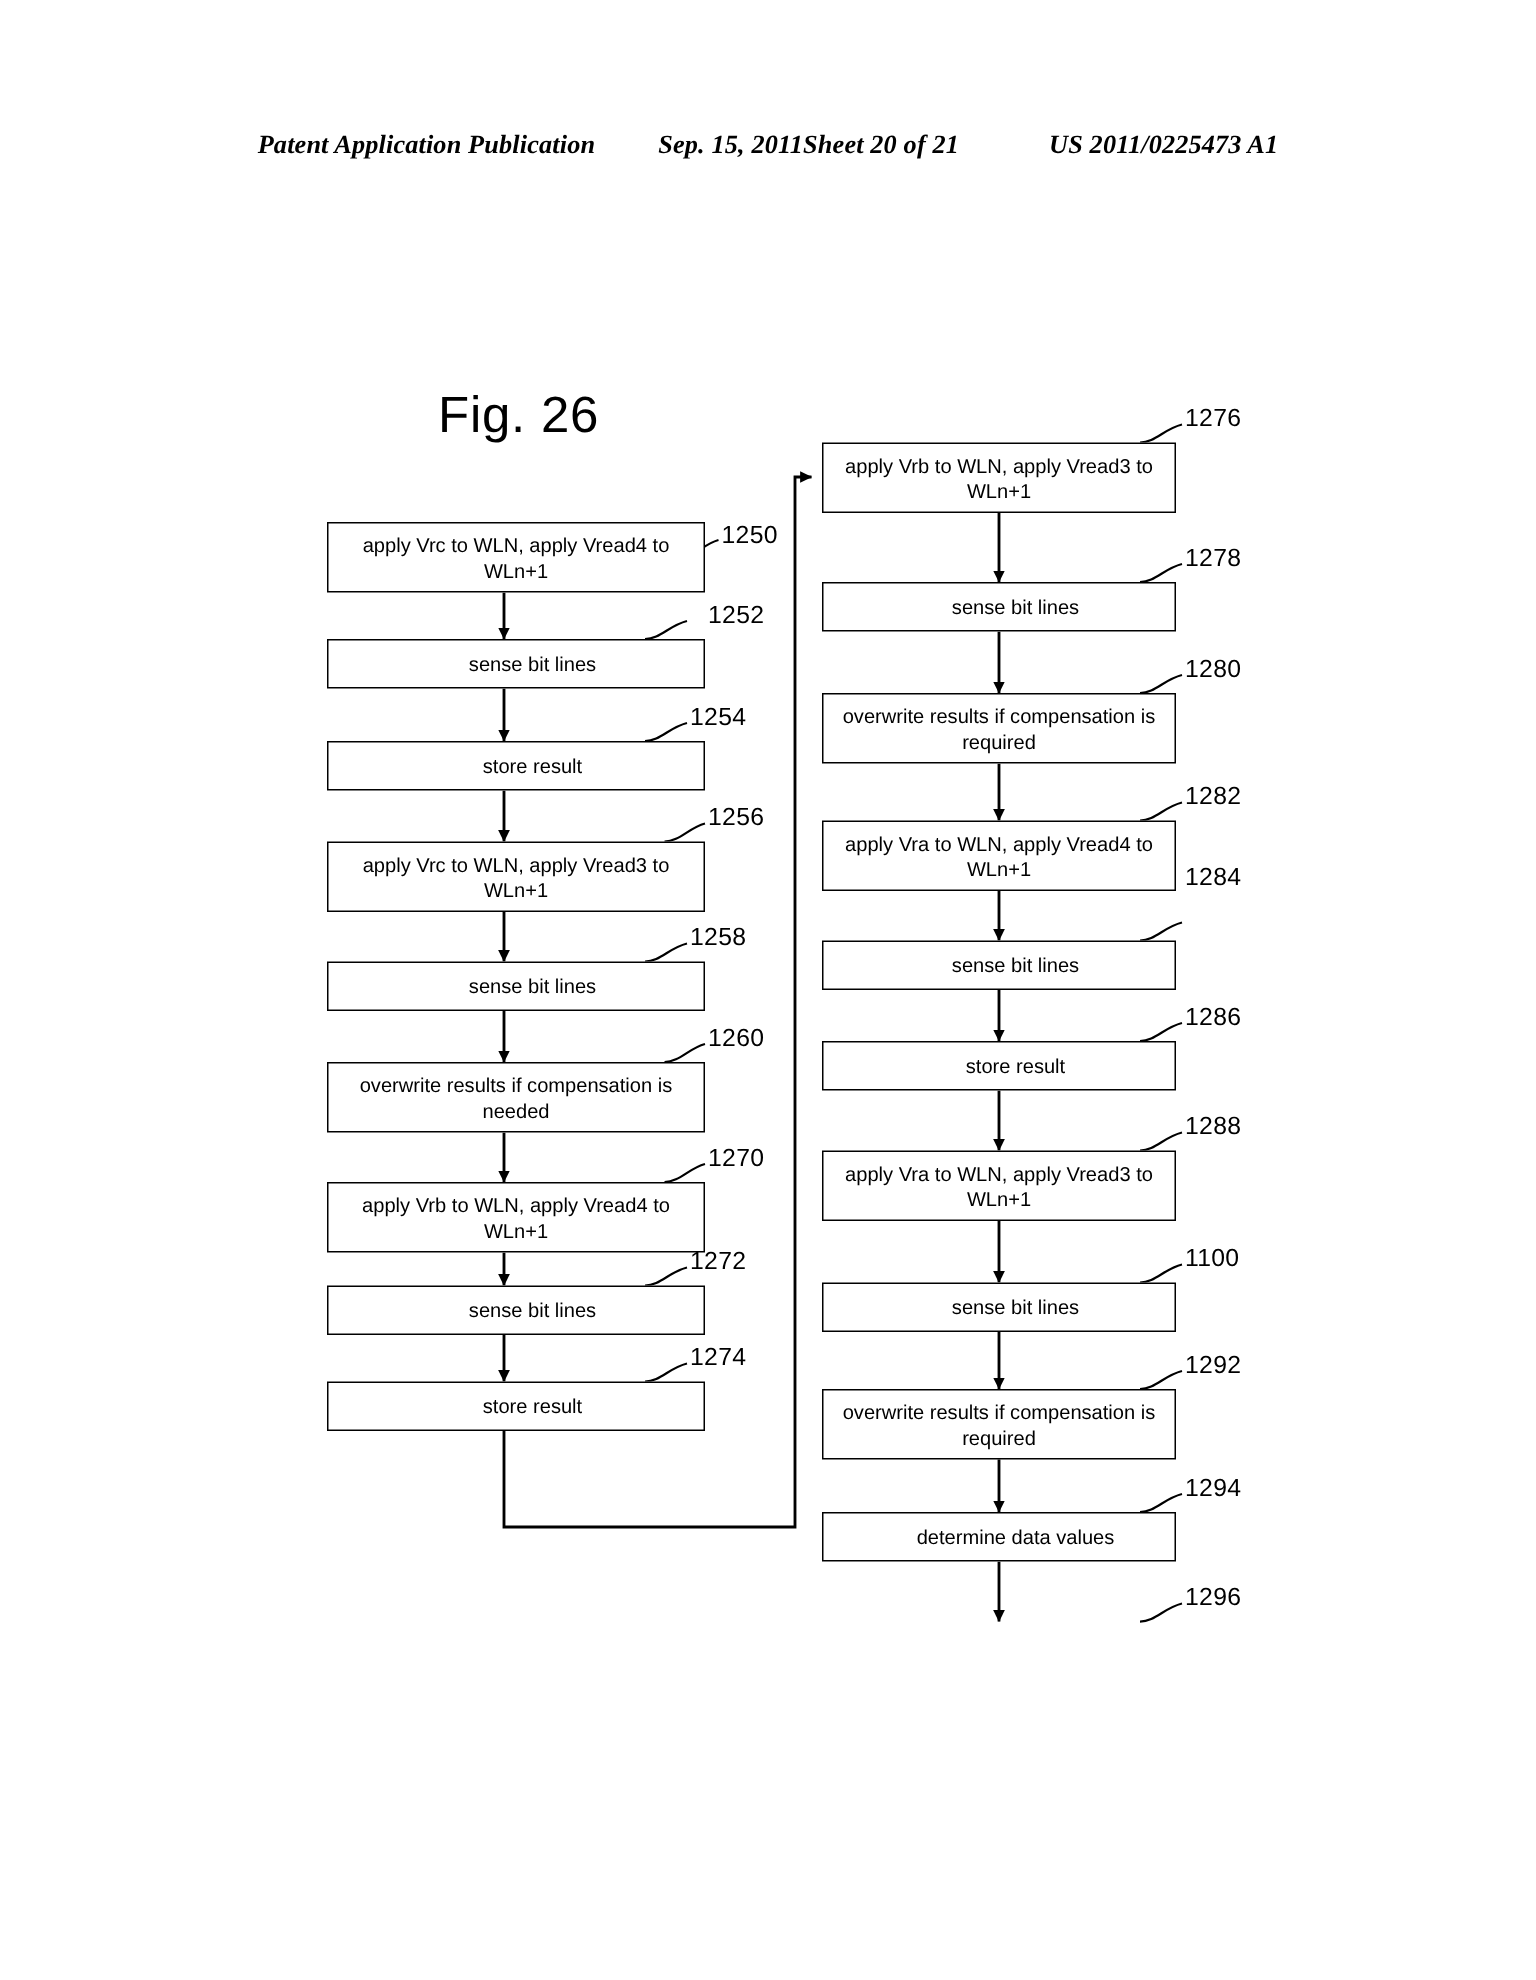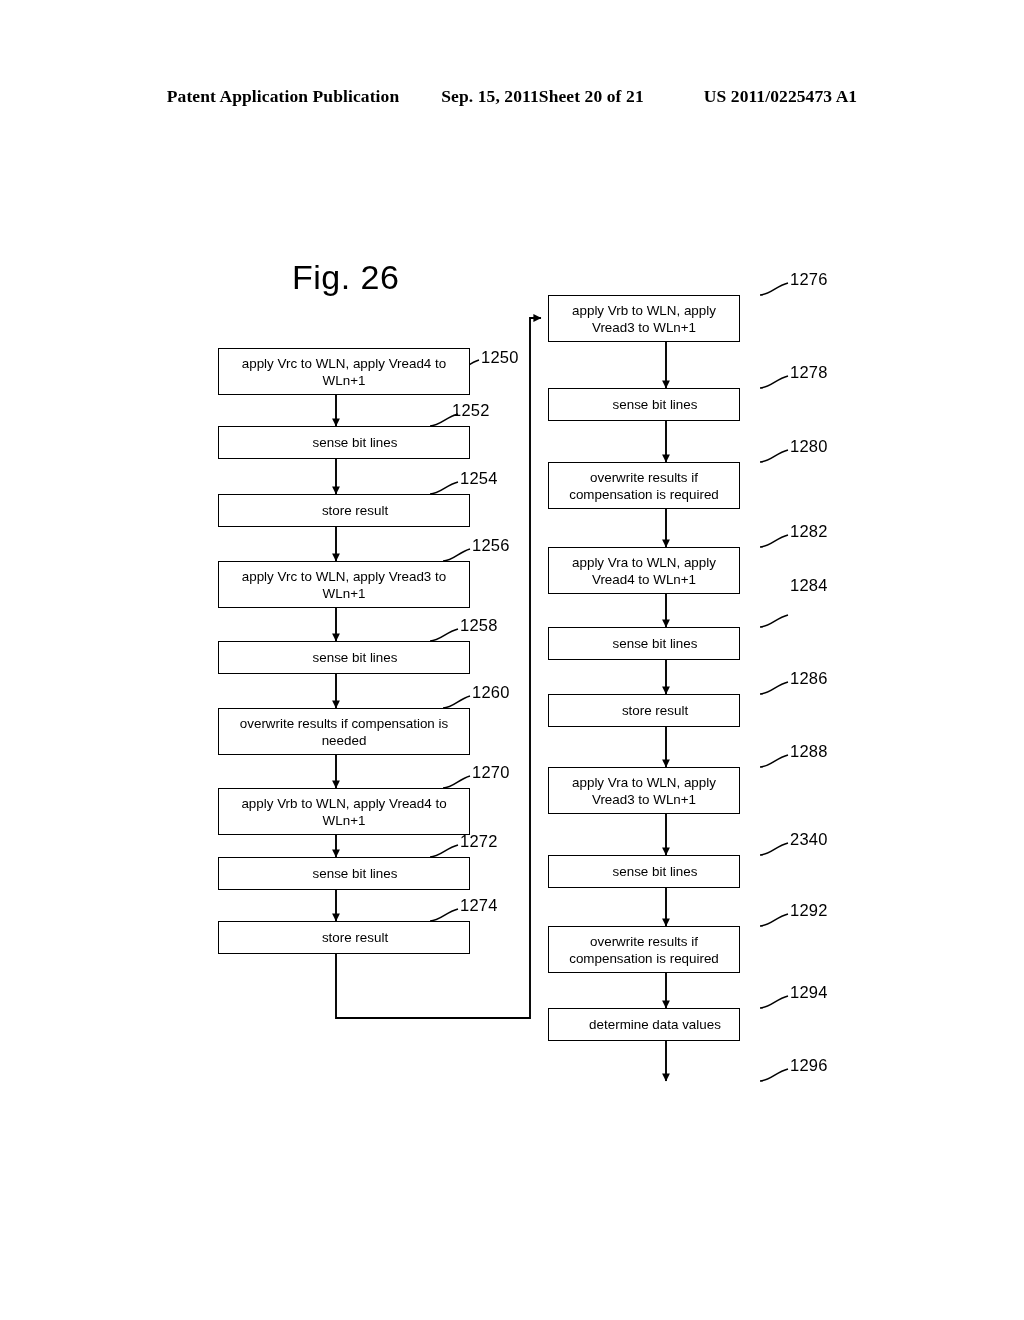--- a/index.html
+++ b/index.html
@@ -25,20 +25,21 @@
     width: 1024px;
     height: 28px;
     display: flex;
     justify-content: center;
     align-items: baseline;
     font-family: "Liberation Serif", serif;
     font-weight: bold;
     font-size: 17.5px;
     letter-spacing: 0.1px;
     white-space: nowrap;
+    font-style: italic;
   }
   #page-header .hdr-pub { margin-right: 42px; }
   #page-header .hdr-date { }
   #page-header .hdr-sheet { margin-right: 60px; }
   #page-header .hdr-patno { }
 
   
   #fig-title {
     position: absolute;
     left: 292px;
@@ -72,21 +73,21 @@
     padding: 0 6px;
   }
   .flow-box .box-text {
     display: block;
     width: 100%;
   }
 
   
   .col-left  { left: 218px; width: 252px; }
   
-  .col-right { left: 548px; width: 192px; }
+  .col-right { left: 548px; width: 236px; }
 
   .h1line { height: 33px; padding-left: 28px; }
   .h2line { height: 47px; }
 
   
   .ref-label {
     position: absolute;
     font-size: 16.5px;
     font-family: "Liberation Sans", sans-serif;
     letter-spacing: 0.2px;
@@ -178,21 +179,21 @@
   </svg>
 
   <div class="flow-box col-left h2line" style="top:348px">
     <span class="box-text">apply Vrc to WLN, apply Vread4 to WLn+1</span>
   </div>
   <div class="ref-label" style="left:481px; top:348px">1250</div>
 
   <div class="flow-box col-left h1line" style="top:426px">
     <span class="box-text">sense bit lines</span>
   </div>
-  <div class="ref-label" style="left:452px; top:401px">1252</div>
+  <div class="ref-label" style="left:472px; top:401px">1252</div>
 
   <div class="flow-box col-left h1line" style="top:494px">
     <span class="box-text">store result</span>
   </div>
   <div class="ref-label" style="left:460px; top:469px">1254</div>
 
   <div class="flow-box col-left h2line" style="top:561px">
     <span class="box-text">apply Vrc to WLN, apply Vread3 to WLn+1</span>
   </div>
   <div class="ref-label" style="left:472px; top:536px">1256</div>
@@ -253,21 +254,21 @@
   <div class="ref-label" style="left:790px; top:669px">1286</div>
 
   <div class="flow-box col-right h2line" style="top:767px">
     <span class="box-text">apply Vra to WLN, apply Vread3 to WLn+1</span>
   </div>
   <div class="ref-label" style="left:790px; top:742px">1288</div>
 
   <div class="flow-box col-right h1line" style="top:855px">
     <span class="box-text">sense bit lines</span>
   </div>
-  <div class="ref-label" style="left:790px; top:830px">2340</div>
+  <div class="ref-label" style="left:790px; top:830px">1100</div>
 
   <div class="flow-box col-right h2line" style="top:926px">
     <span class="box-text">overwrite results if compensation is required</span>
   </div>
   <div class="ref-label" style="left:790px; top:901px">1292</div>
 
   <div class="flow-box col-right h1line" style="top:1008px">
     <span class="box-text">determine data values</span>
   </div>
   <div class="ref-label" style="left:790px; top:983px">1294</div>

